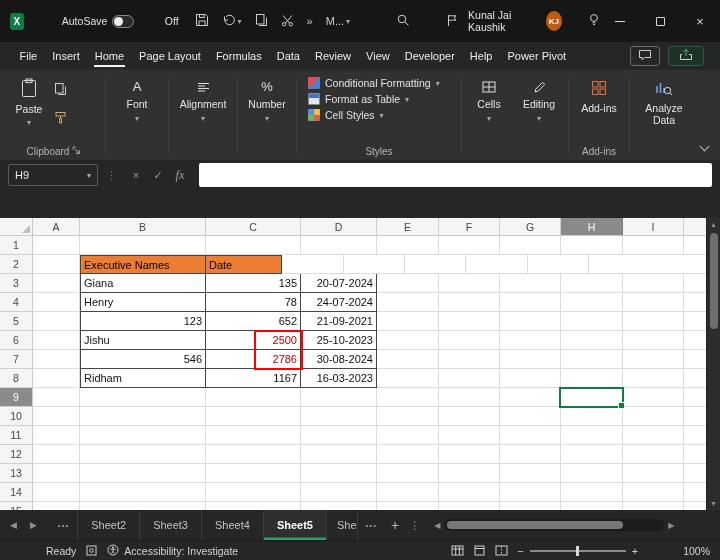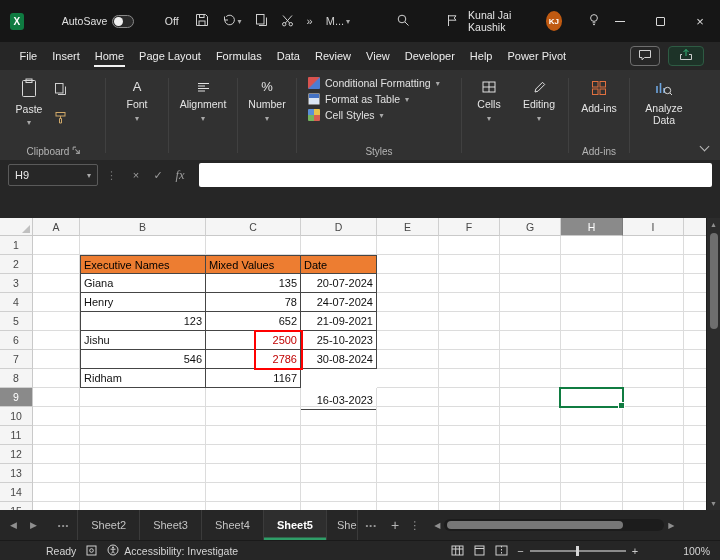--- a/index.html
+++ b/index.html
@@ -403,21 +403,20 @@
           <div class="cell" style="width: 61px;"></div>
           <div class="cell" style="width: 61px;"></div>
           <div class="cell" style="width: 62px;"></div>
           <div class="cell" style="width: 61px;"></div>
           <div class="cell fillcell"></div>
         </div>
         <div class="grid-row">
           <div class="row-hd">2</div>
           <div class="cell" style="width: 47px;"></div>
           <div class="cell tblh tbl-top tbl-left" style="width: 126px;">Executive Names</div>
-          <div class="cell tblh tbl-top" style="width: 95px;">Mixed Values</div>
           <div class="cell tblh tbl-top" style="width: 76px;">Date</div>
           <div class="cell" style="width: 62px;"></div>
           <div class="cell" style="width: 61px;"></div>
           <div class="cell" style="width: 61px;"></div>
           <div class="cell" style="width: 62px;"></div>
           <div class="cell" style="width: 61px;"></div>
           <div class="cell fillcell"></div>
         </div>
         <div class="grid-row">
           <div class="row-hd">3</div>
@@ -482,21 +481,21 @@
           <div class="cell" style="width: 61px;"></div>
           <div class="cell" style="width: 62px;"></div>
           <div class="cell" style="width: 61px;"></div>
           <div class="cell fillcell"></div>
         </div>
         <div class="grid-row">
           <div class="row-hd">8</div>
           <div class="cell" style="width: 47px;"></div>
           <div class="cell tbl tbl-left" style="width: 126px;">Ridham</div>
           <div class="cell tbl right" style="width: 95px;">1167</div>
-          <div class="cell tbl right" style="width: 76px; margin-top: 22px;">16-03-2023</div>
+          <div class="cell tbl right" style="width: 76px;">16-03-2023</div>
           <div class="cell" style="width: 62px;"></div>
           <div class="cell" style="width: 61px;"></div>
           <div class="cell" style="width: 61px;"></div>
           <div class="cell" style="width: 62px;"></div>
           <div class="cell" style="width: 61px;"></div>
           <div class="cell fillcell"></div>
         </div>
         <div class="grid-row">
           <div class="row-hd sel">9</div>
           <div class="cell" style="width: 47px;"></div>

